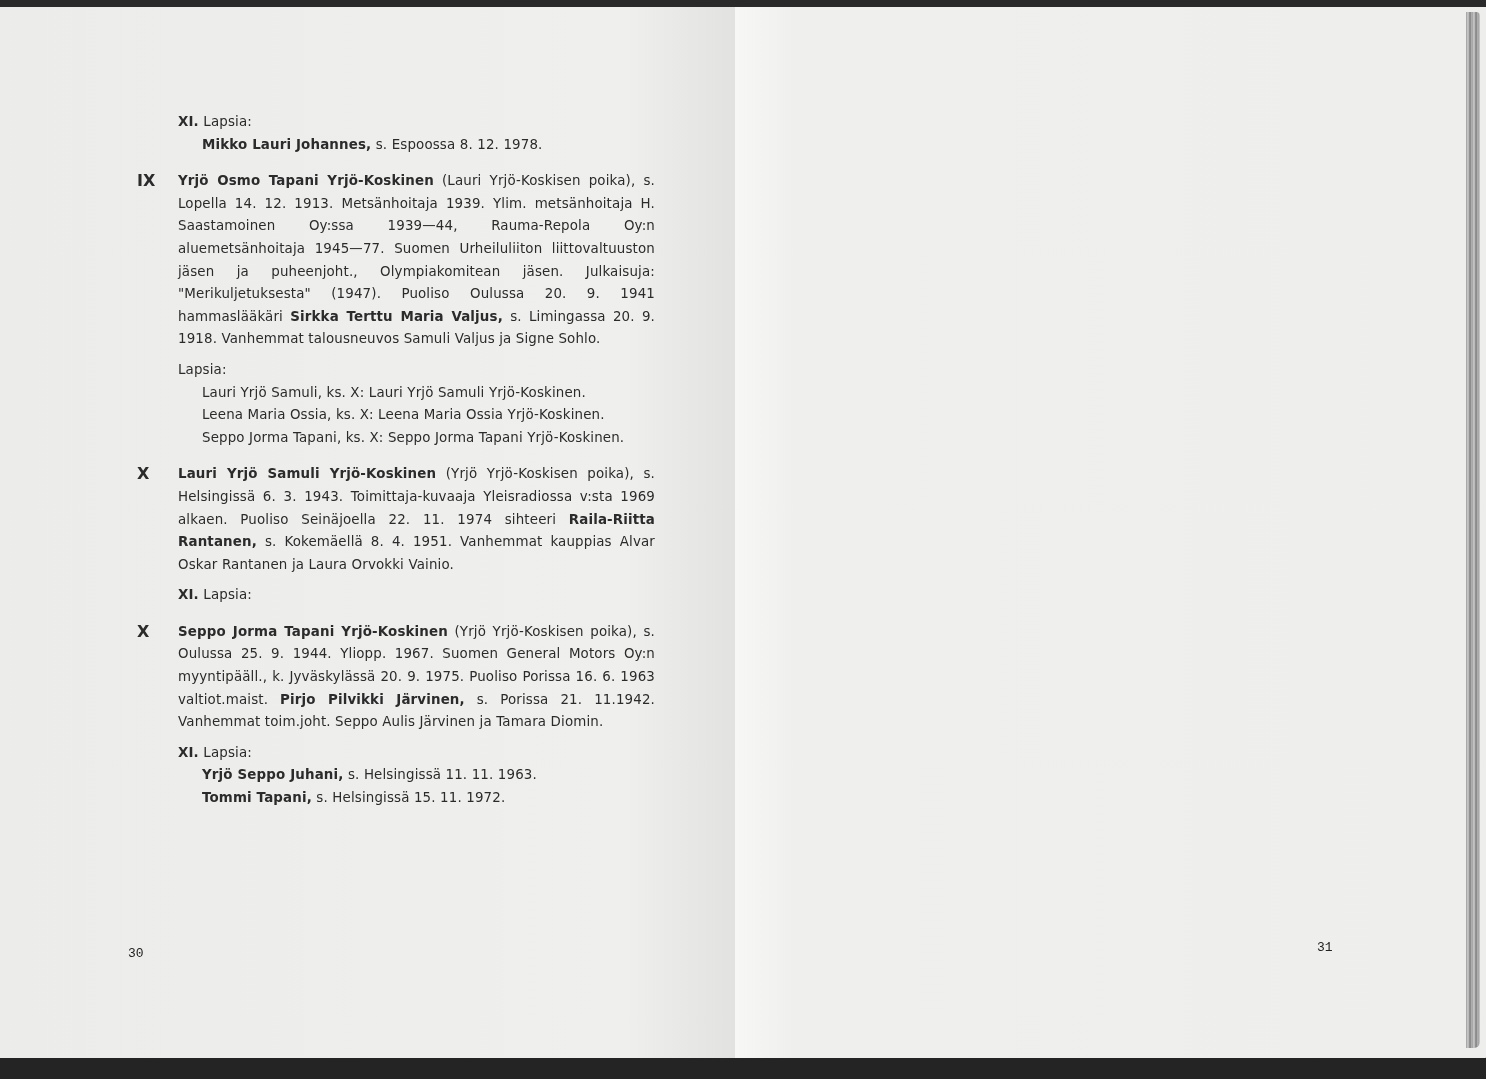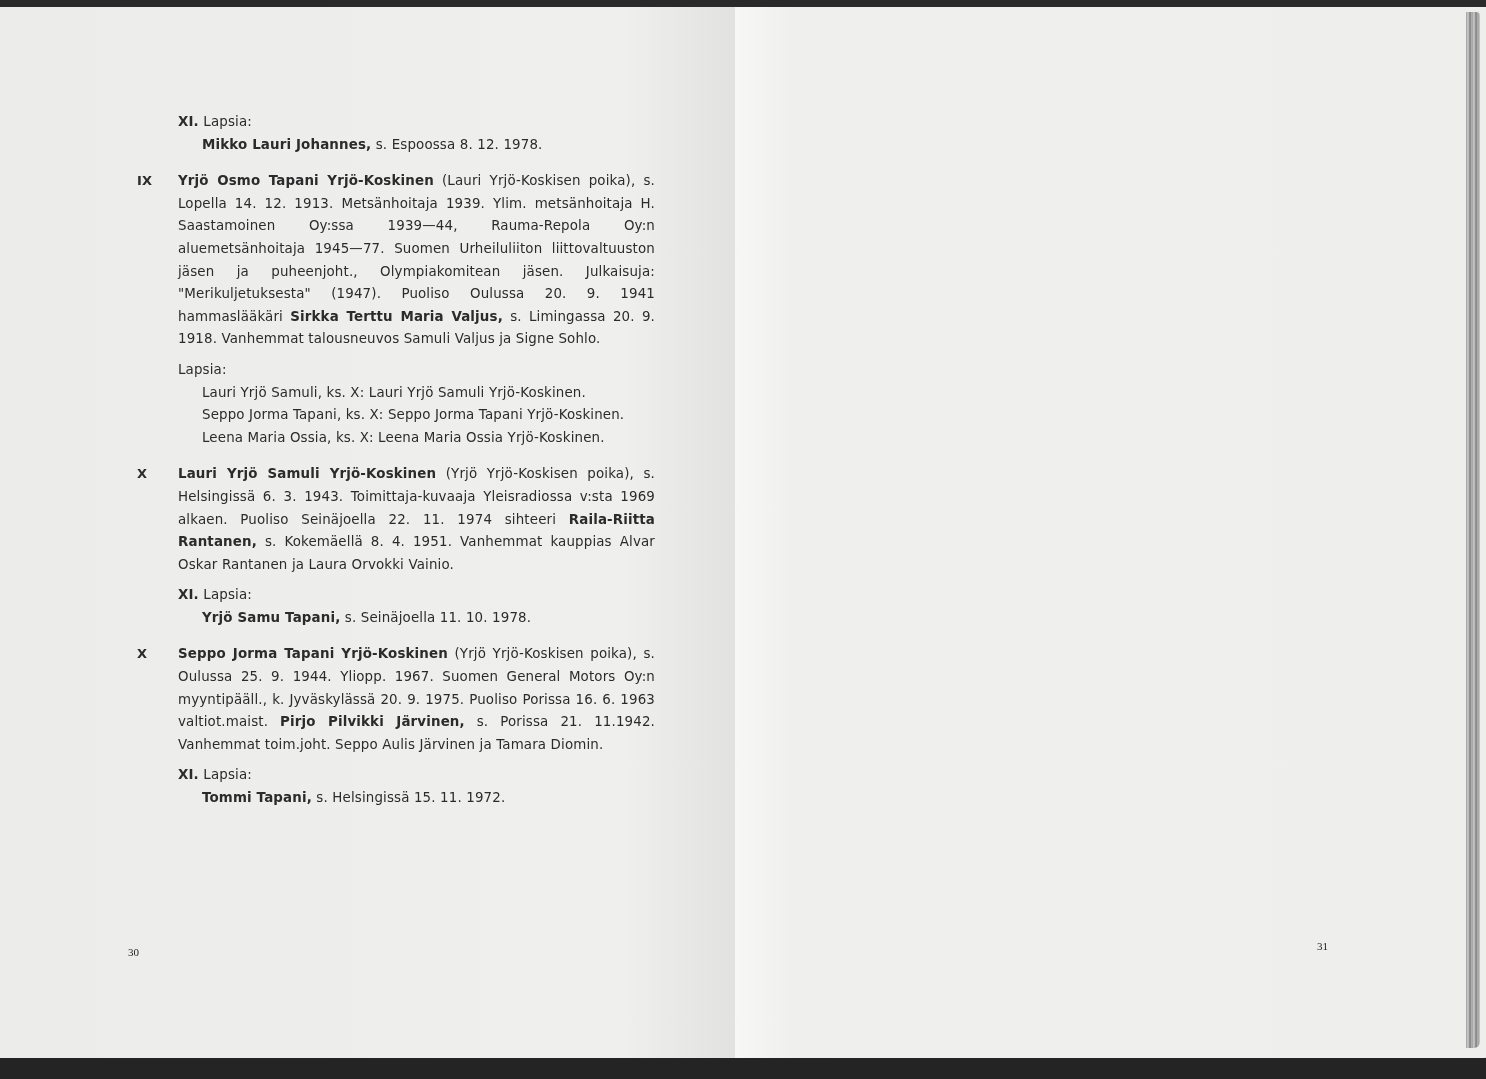--- a/index.html
+++ b/index.html
@@ -22,28 +22,28 @@
       position: absolute; left: 1466px; top: 12px; width: 14px; height: 1036px;
       background: repeating-linear-gradient(to right, #9a9a9a 0px, #d0d0d0 2px, #7c7c7c 4px, #bdbdbd 6px);
       border-radius: 0 4px 6px 0;
     }
     .bottom-strip {
       position: absolute; left: 0; top: 1058px; width: 1486px; height: 21px; background: #242424;
     }
     .content { position: absolute; font-size: 13.4px; line-height: 22.6px; letter-spacing: 0.15px; }
     .left .content { left: 137px; top: 104px; width: 518px; }
     .entry { position: relative; padding-left: 41px; text-align: justify; }
-    .gen { position: absolute; left: 0; top: 0; font-weight: bold; font-size: 13px; }
+    .gen { position: absolute; left: 0; top: 0; font-weight: bold; font-size: 16px; }
     b { font-weight: bold; }
     .lapsia-block { padding-left: 41px; }
     .child { padding-left: 24px; }
     .gap { height: 14px; }
     .gap-s { height: 8px; }
     .page-num {
-      position: absolute; font-family: Liberation Serif, serif; font-size: 11px; color: #222;
+      position: absolute; font-family: Liberation Mono, monospace; font-size: 13px; color: #222;
     }
     .left .page-num { left: 128px; top: 939px; }
     .right .page-num { left: 582px; top: 933px; }
   </style>
 </head>
 <body>
 
 <div class="spread">
 
   <div class="page left">
@@ -55,41 +55,41 @@
       </div>
 
       <div class="gap"></div>
 
       <div class="entry">
         <span class="gen">IX</span>
         <div><b>Yrjö Osmo Tapani Yrjö-Koskinen</b><span> (Lauri Yrjö-Koskisen poika), s. Lopella 14. 12. 1913. Metsänhoitaja 1939. Ylim. metsänhoitaja H. Saastamoinen Oy:ssa 1939—44, Rauma-Repola Oy:n aluemetsänhoitaja 1945—77. Suomen Urheiluliiton liittovaltuuston jäsen ja puheenjoht., Olympiakomitean jäsen. Julkaisuja: "Merikuljetuksesta" (1947). Puoliso Oulussa 20. 9. 1941 hammaslääkäri </span><b>Sirkka Terttu Maria Valjus,</b><span> s. Limingassa 20. 9. 1918. Vanhemmat talousneuvos Samuli Valjus ja Signe Sohlo.</span></div>
         <div class="gap-s"></div>
         <div>Lapsia:</div>
         <div class="child">Lauri Yrjö Samuli, ks. X: Lauri Yrjö Samuli Yrjö-Koskinen.</div>
+        <div class="child">Leena Maria Ossia, ks. X: Leena Maria Ossia Yrjö-Koskinen.</div>
         <div class="child">Seppo Jorma Tapani, ks. X: Seppo Jorma Tapani Yrjö-Koskinen.</div>
-        <div class="child">Leena Maria Ossia, ks. X: Leena Maria Ossia Yrjö-Koskinen.</div>
       </div>
 
       <div class="gap"></div>
 
       <div class="entry">
         <span class="gen">X</span>
         <div><b>Lauri Yrjö Samuli Yrjö-Koskinen</b><span> (Yrjö Yrjö-Koskisen poika), s. Helsingissä 6. 3. 1943. Toimittaja-kuvaaja Yleisradiossa v:sta 1969 alkaen. Puoliso Seinäjoella 22. 11. 1974 sihteeri </span><b>Raila-Riitta Rantanen,</b><span> s. Kokemäellä 8. 4. 1951. Vanhemmat kauppias Alvar Oskar Rantanen ja Laura Orvokki Vainio.</span></div>
         <div class="gap-s"></div>
         <div><b>XI.</b> <span>Lapsia:</span></div>
-        <div class="child"><b>Yrjö Samu Tapani,</b> <span>s. Seinäjoella 11. 10. 1978.</span></div>
       </div>
 
       <div class="gap"></div>
 
       <div class="entry">
         <span class="gen">X</span>
         <div><b>Seppo Jorma Tapani Yrjö-Koskinen</b><span> (Yrjö Yrjö-Koskisen poika), s. Oulussa 25. 9. 1944. Yliopp. 1967. Suomen General Motors Oy:n myyntipääll., k. Jyväskylässä 20. 9. 1975. Puoliso Porissa 16. 6. 1963 valtiot.maist. </span><b>Pirjo Pilvikki Järvinen,</b><span> s. Porissa 21. 11.1942. Vanhemmat toim.joht. Seppo Aulis Järvinen ja Tamara Diomin.</span></div>
         <div class="gap-s"></div>
         <div><b>XI.</b> <span>Lapsia:</span></div>
+        <div class="child"><b>Yrjö Seppo Juhani,</b> <span>s. Helsingissä 11. 11. 1963.</span></div>
         <div class="child"><b>Tommi Tapani,</b> <span>s. Helsingissä 15. 11. 1972.</span></div>
       </div>
 
     </div>
     <div class="page-num">30</div>
   </div>
 
   <div class="page right">
 
     <div class="page-num">31</div>

